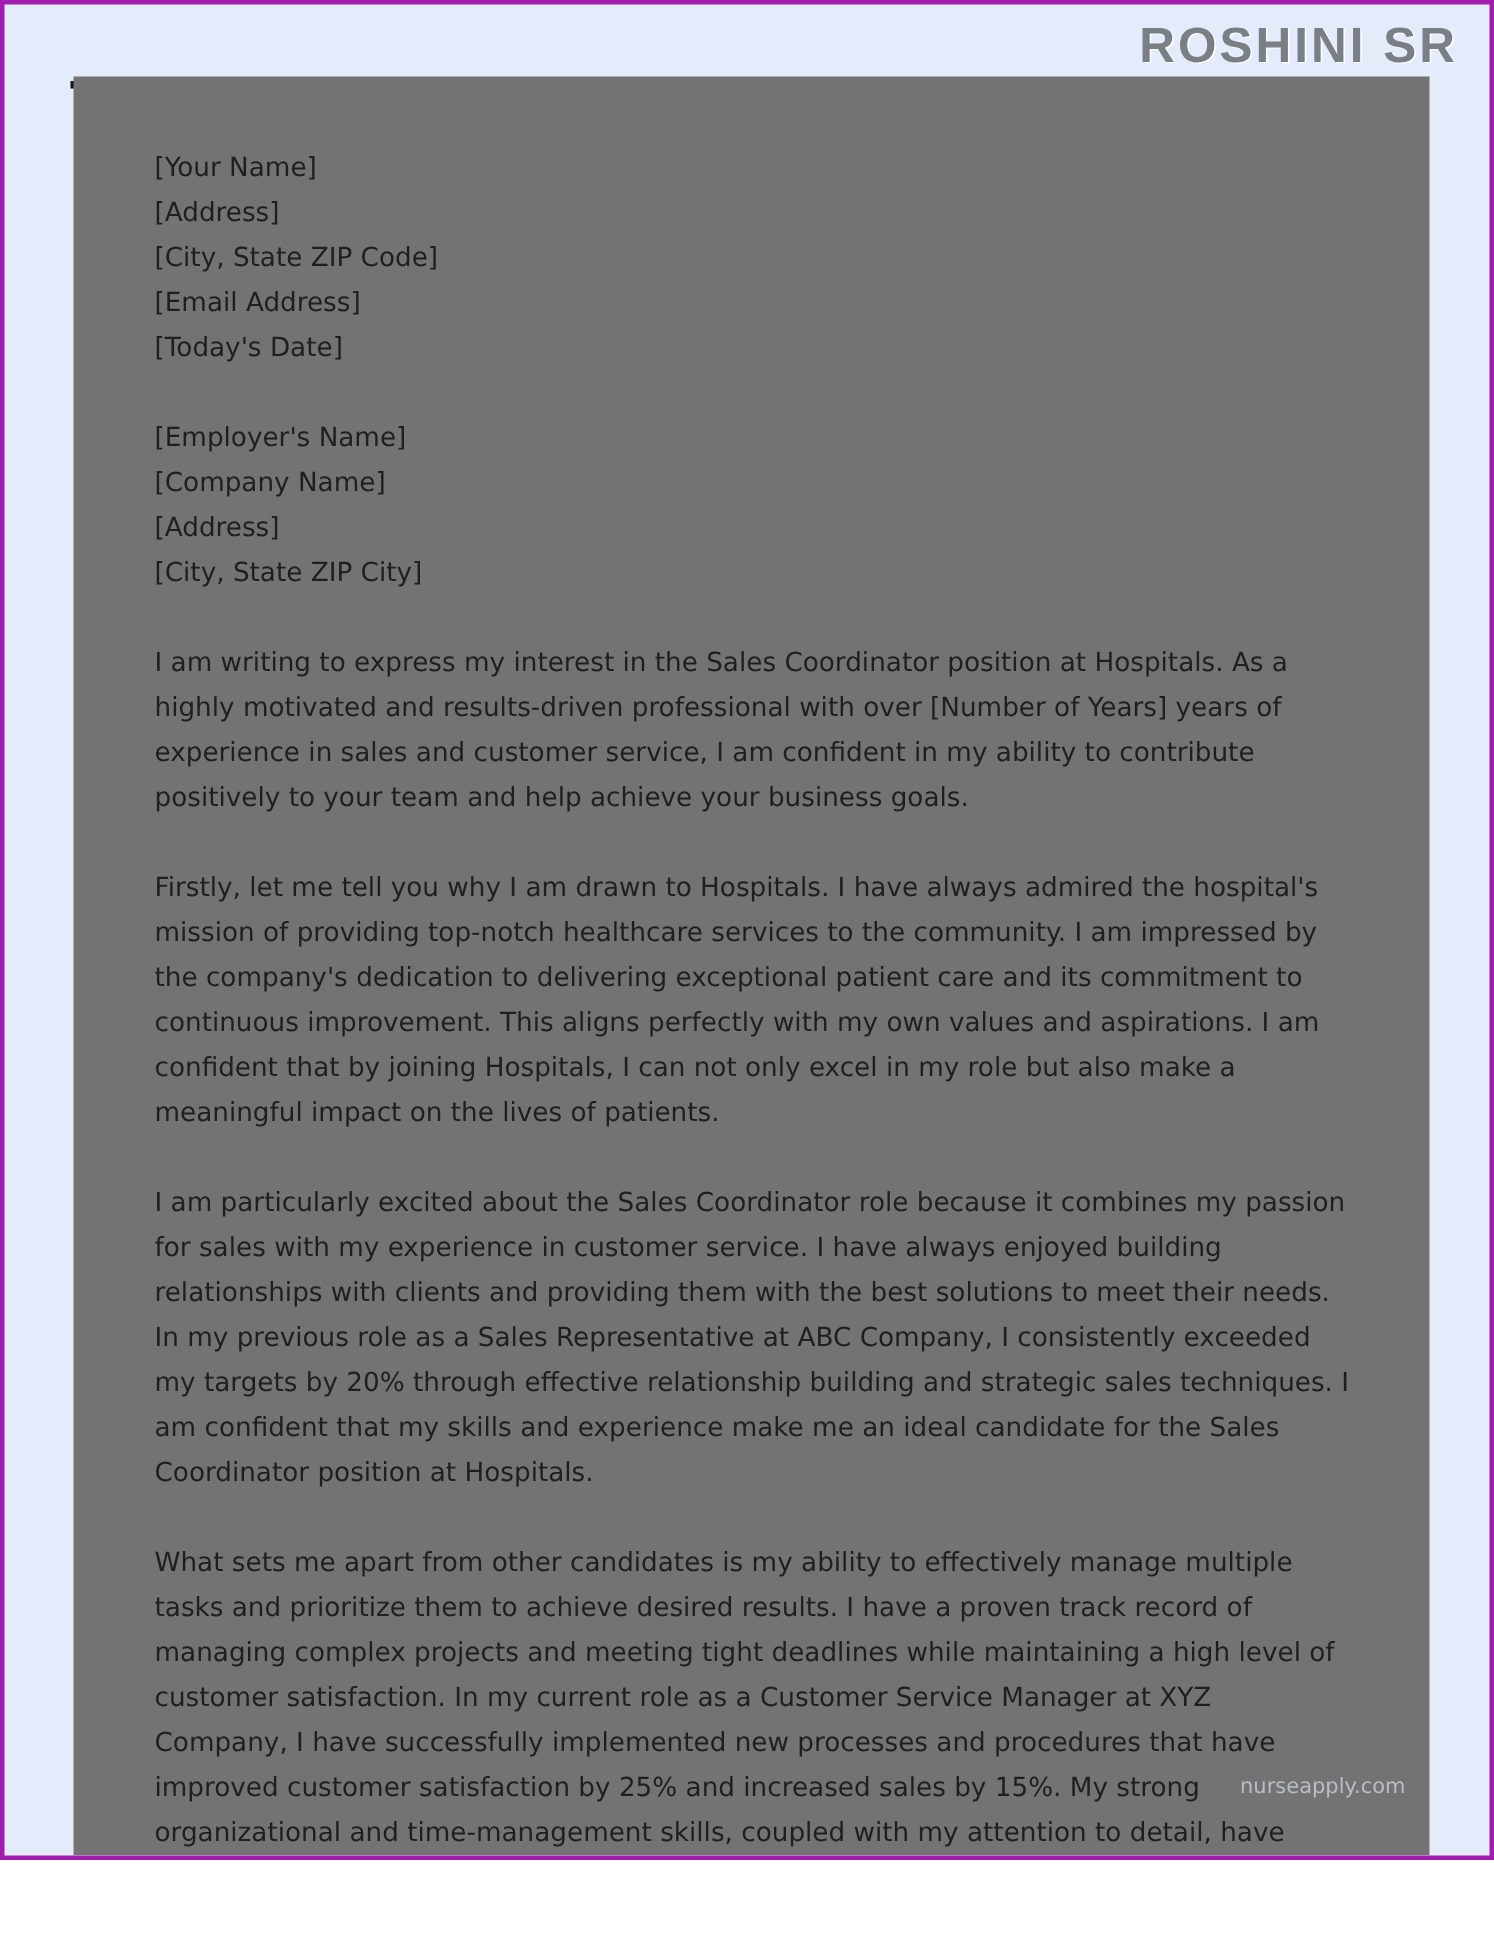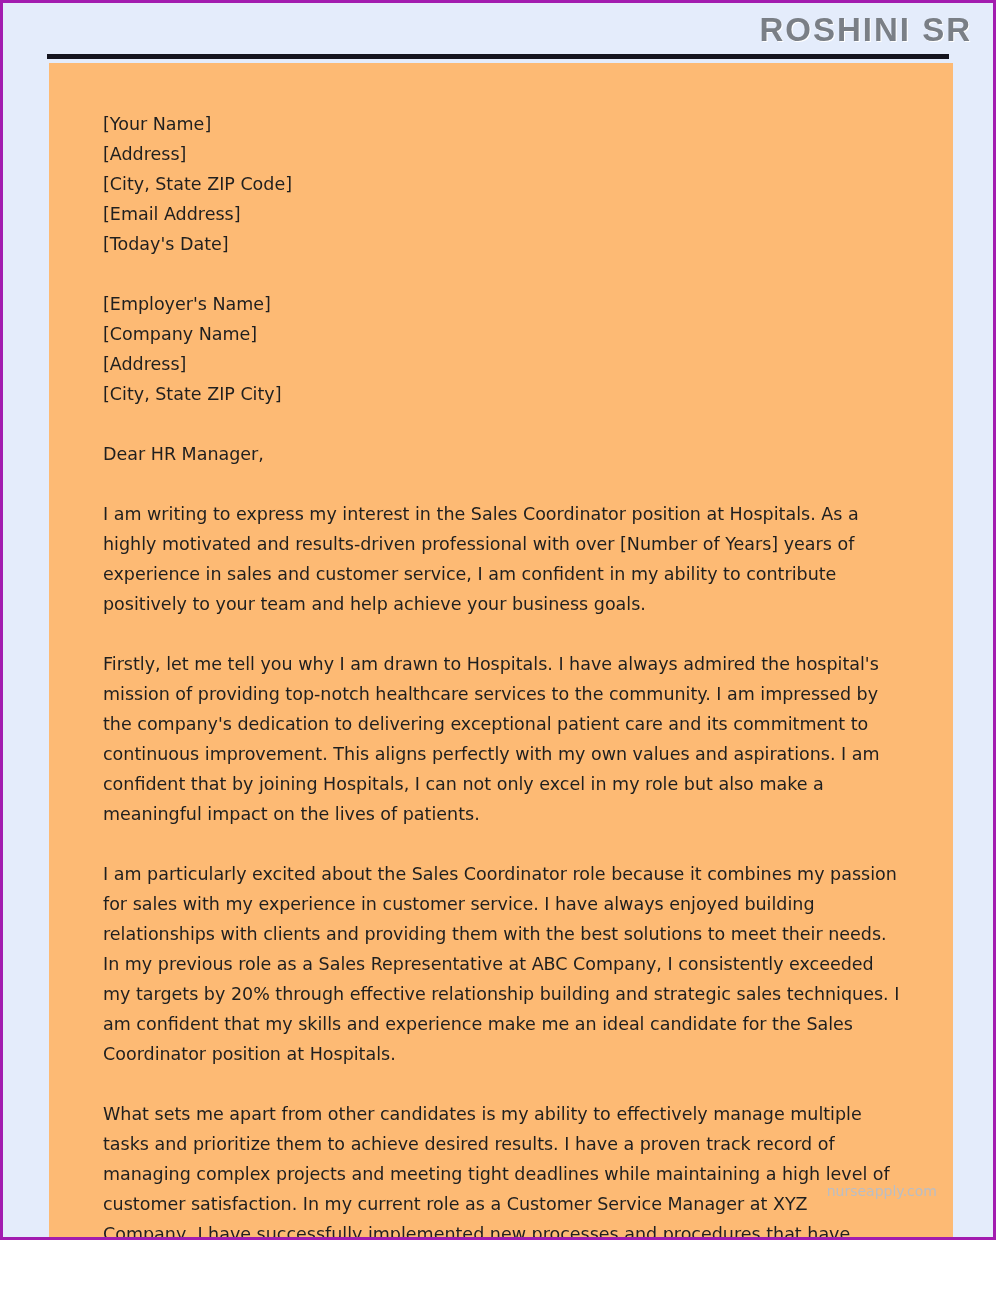--- a/index.html
+++ b/index.html
@@ -46,25 +46,25 @@
   .rule {
     position: absolute;
     top: 51px;
     left: 44px;
     right: 44px;
     height: 5px;
     background: #14141e;
   }
   .sheet {
     position: absolute;
-    top: 60px;
+    top: 48px;
     left: 46px;
     width: 904px;
     bottom: 0;
-    background: #fdba74;
+    background: #737373;
     box-sizing: border-box;
     padding: 46px 52px 0 54px;
     overflow: hidden;
   }
   .sheet p {
     margin: 0;
     font-size: 17.5px;
     line-height: 30px;
     color: #1f1f1f;
     font-family: "DejaVu Sans", sans-serif;
@@ -106,23 +106,20 @@
 [Today's Date]</p>
     </div>
 
     <div class="block tight">
       <p>[Employer's Name]
 [Company Name]
 [Address]
 [City, State ZIP City]</p>
     </div>
 
-    <div class="block">
-      <p>Dear HR Manager,</p>
-    </div>
 
     <div class="block">
       <p>I am writing to express my interest in the Sales Coordinator position at Hospitals. As a highly motivated and results-driven professional with over [Number of Years] years of experience in sales and customer service, I am confident in my ability to contribute positively to your team and help achieve your business goals.</p>
     </div>
 
     <div class="block">
       <p>Firstly, let me tell you why I am drawn to Hospitals. I have always admired the hospital's mission of providing top-notch healthcare services to the community. I am impressed by the company's dedication to delivering exceptional patient care and its commitment to continuous improvement. This aligns perfectly with my own values and aspirations. I am confident that by joining Hospitals, I can not only excel in my role but also make a meaningful impact on the lives of patients.</p>
     </div>
 
     <div class="block">

